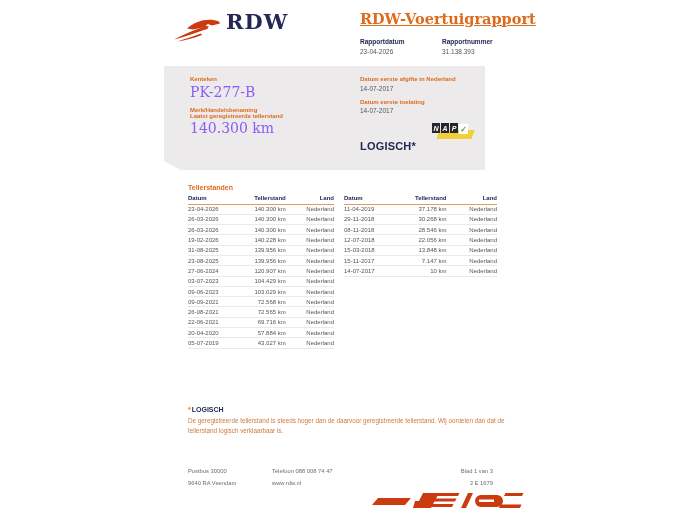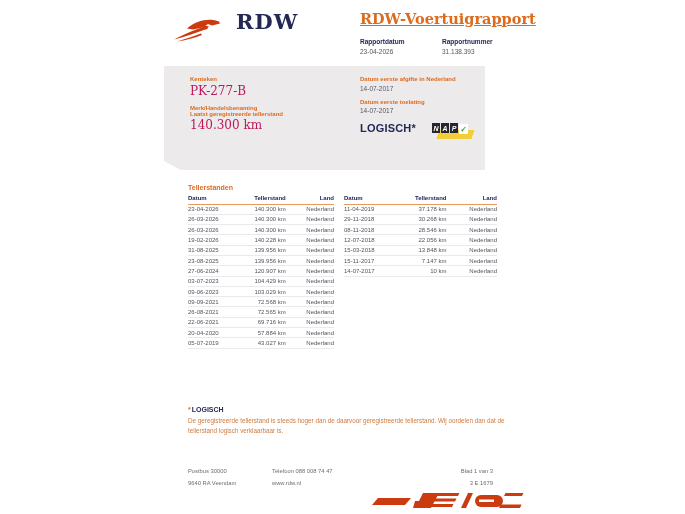--- a/index.html
+++ b/index.html
@@ -4,42 +4,42 @@
 <style>
   * { margin:0; padding:0; box-sizing:border-box; }
   html,body { width:685px; height:514px; background:#ffffff; }
   body { font-family:"Liberation Sans", sans-serif; position:relative; overflow:hidden; }
   .page { position:absolute; inset:0; background:#ffffff; }
 
   
   .brand { position:absolute; left:173px; top:9px; display:flex; align-items:flex-start; }
   .brand-logo { width:48px; height:32px; margin-top:4px; }
   .brand-word { font-family:"DejaVu Serif", serif; font-size:21px; font-weight:700;
-                color:#232856; letter-spacing:1px; margin-left:15px; }
+                color:#232856; letter-spacing:1px; margin-left:5px; }
 
   .doc-title { position:absolute; left:360px; top:10px; font-family:"DejaVu Serif", serif;
                font-weight:700; font-size:14.5px; color:#DD6B1E;text-decoration:underline; }
   .meta { position:absolute; left:360px; top:38px; display:flex; }
   .meta-col { margin-right:14px; }
   .meta-col:first-child { width:68px; }
   .meta-label { font-size:6.5px; font-weight:700; color:#232856; }
   .meta-value { font-size:6.5px; color:#55555E; margin-top:2.5px; }
 
   
   .panel { position:absolute; left:164px; top:66px; width:321px; height:104px;
            background:#ECEAEA;
            clip-path:polygon(0 0, 100% 0, 100% 100%, 17px 100%, 0 calc(100% - 9px)); }
   .lbl { font-size:6px; font-weight:700; color:#DD6B1E; }
   .panel-left { position:absolute; left:26px; top:10px; }
-  .big-val { font-family:"DejaVu Serif", serif; font-size:12px; color:#be185d; margin:1.5px 0 7px; }
+  .big-val { font-family:"DejaVu Serif", serif; font-size:14px; color:#8b5cf6; margin:1.5px 0 7px; }
   .big-val.last { margin-bottom:0; }
   .gap-lg { margin-bottom:15px !important; }
   .panel-right { position:absolute; left:196px; top:10px; width:125px; }
   .sm-val { font-size:6.5px; color:#55555E; margin:2.5px 0 7px; }
-  .oordeel { margin-top:7px; font-weight:700; font-size:11px; line-height:14.5px;
+  .oordeel { margin-top:25px; font-weight:700; font-size:11px; line-height:14.5px;
              color:#232856; letter-spacing:.2px; }
 
   
   .nap { position:absolute; left:268px; top:57px; width:42px; height:18px; }
   .nap-yellow { position:absolute; left:6px; top:7px; width:35px; height:9px;
                 background:#F2CE3A; transform:skewX(-20deg); }
   .nap-boxes { position:absolute; left:0; top:0; display:flex; }
   .nap-box { width:8px; height:10px; background:#26262E; color:#ffffff; font-size:7px;
              font-weight:700; font-style:italic; display:flex; align-items:center;
              justify-content:center; margin-right:1px; }

